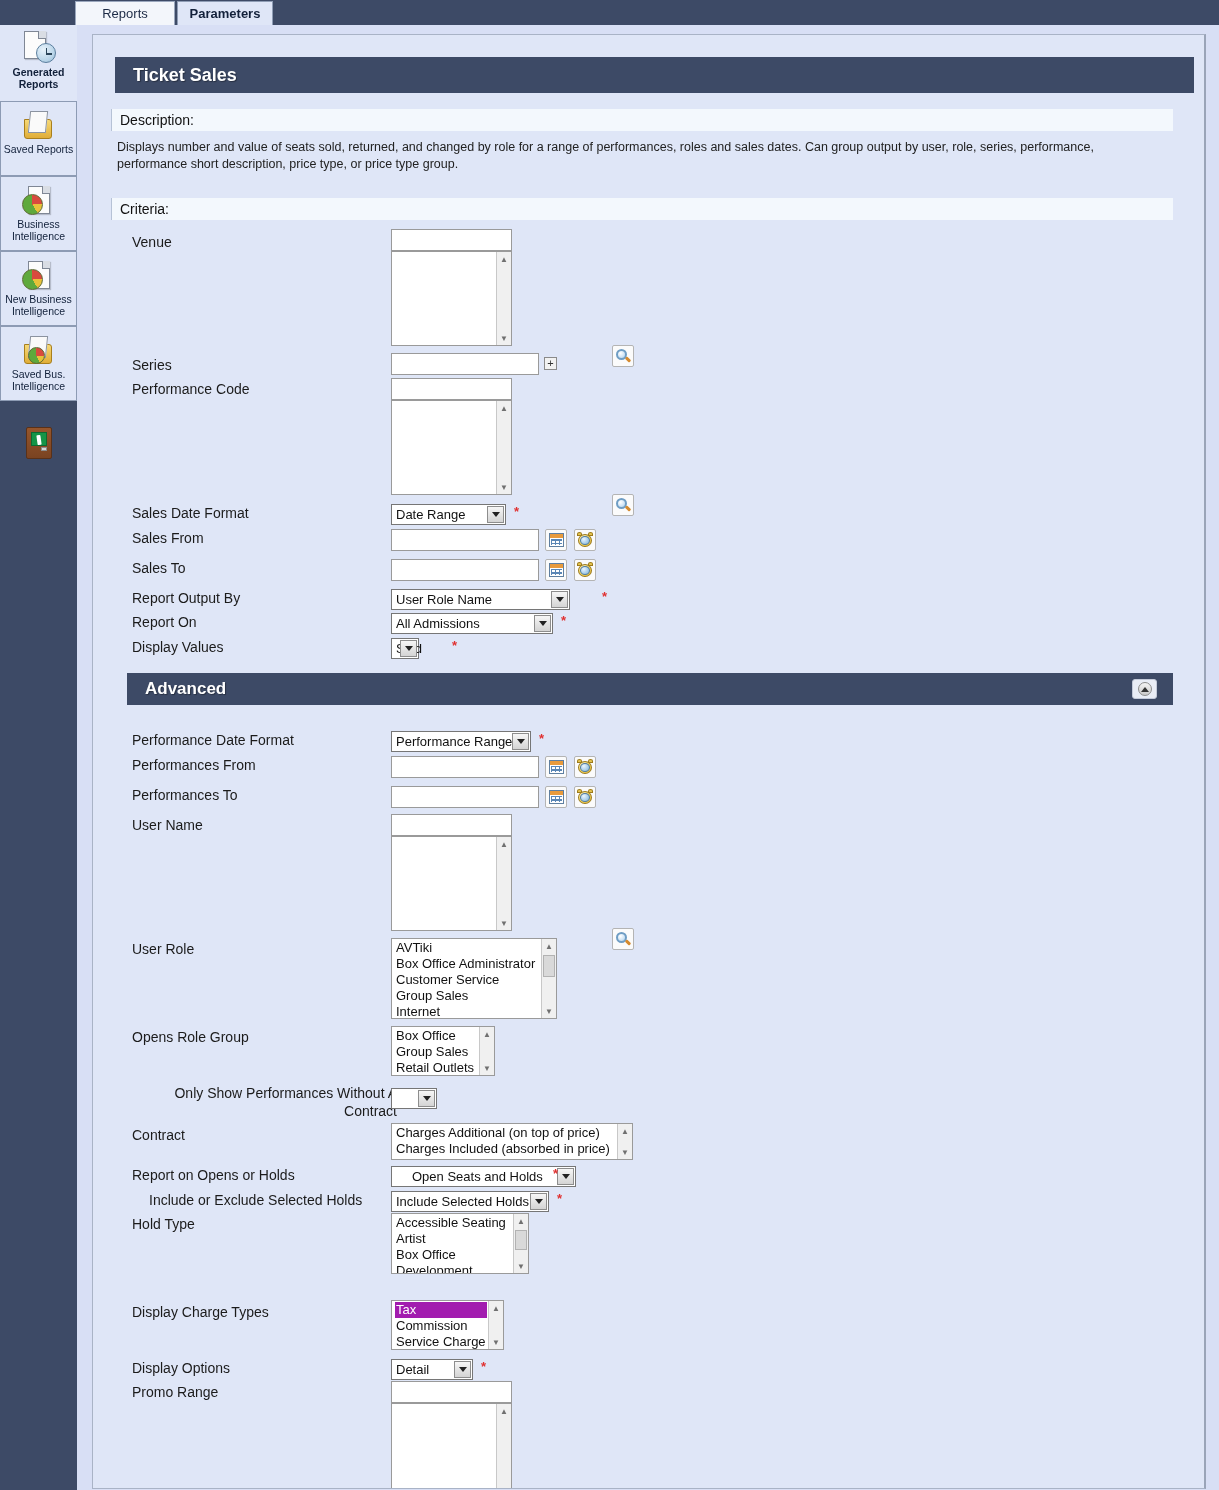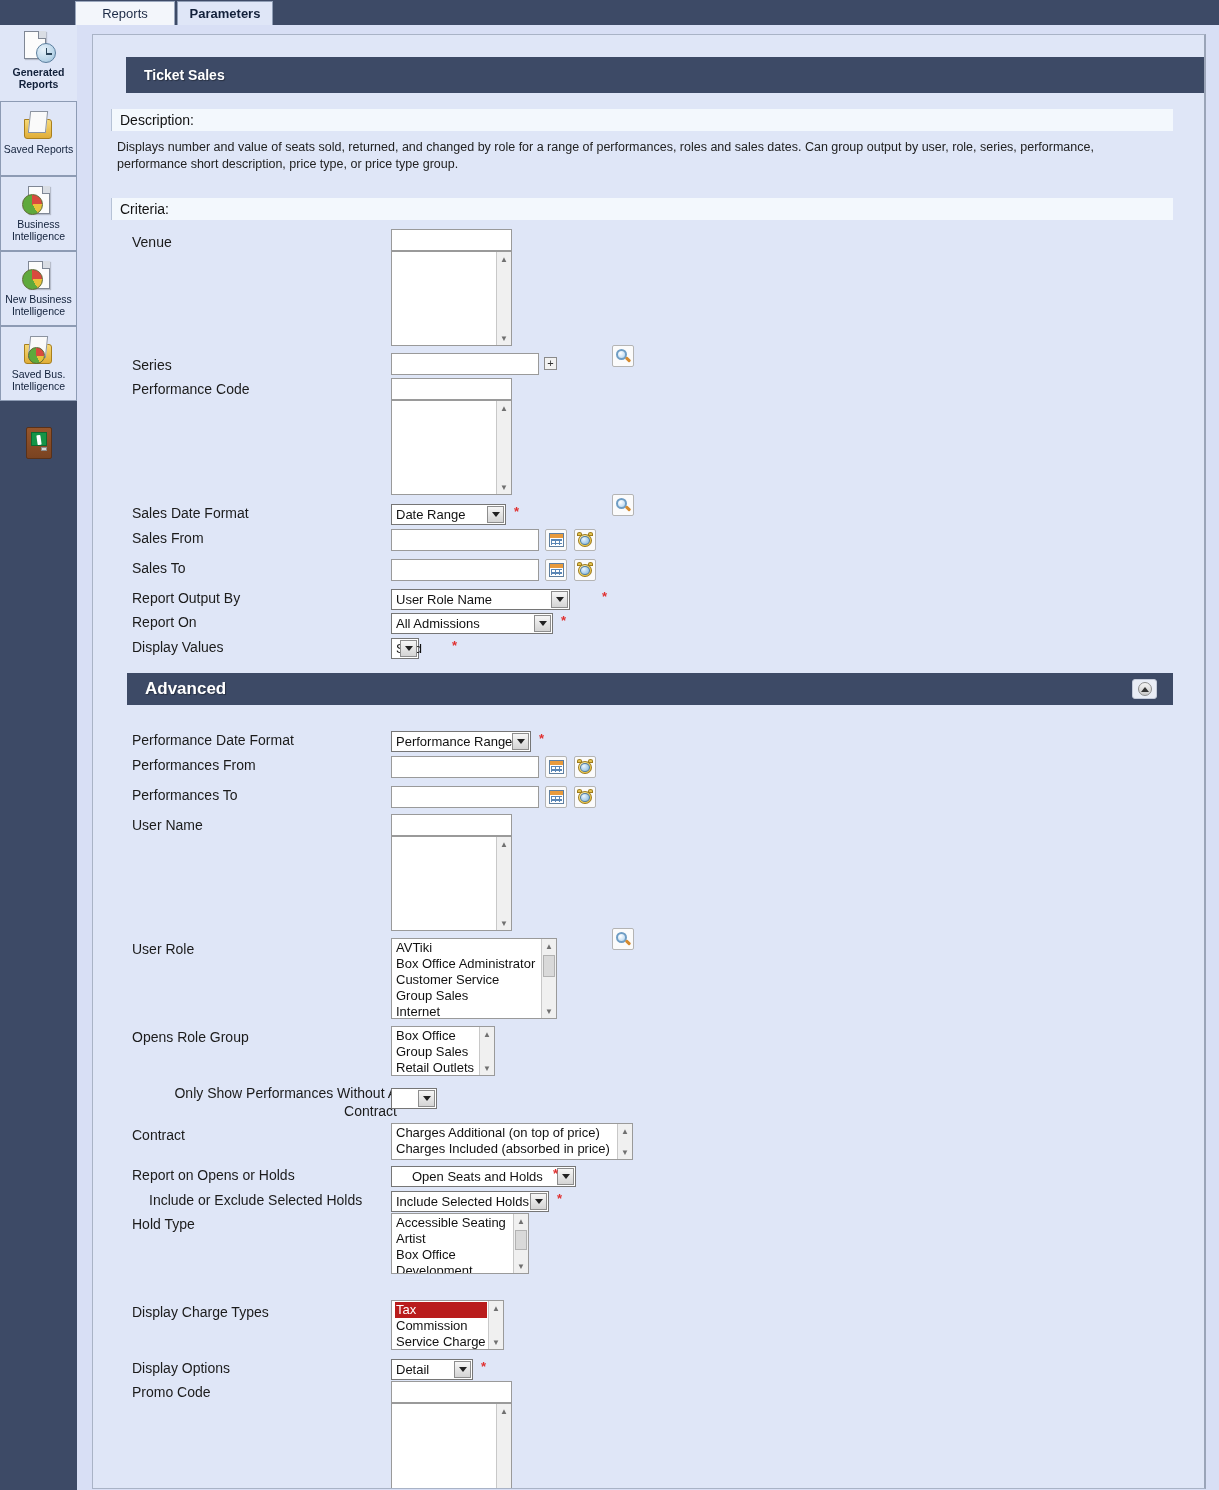--- a/index.html
+++ b/index.html
@@ -122,23 +122,23 @@
   
   #pane {
     position: absolute; left: 92px; top: 34px; width: 1114px; height: 1455px;
     background: #dfe6f7;
     border: 1px solid #a9b3c6;
     border-right: 2px solid #9aa4b8;
     overflow: hidden;
   }
 
   .bar-title {
-    position: absolute; left: 33px; top: 22px; width: 1079px; height: 36px;
+    position: absolute; left: 22px; top: 22px; width: 1079px; height: 36px;
     background: #3d4a66; color: #ffffff;
-    font-size: 14px; font-weight: bold;
+    font-size: 18px; font-weight: bold;
     display: flex; align-items: center; padding-left: 18px;
     text-shadow: 1px 1px 1px rgba(0,0,0,.35);
   }
 
   .sec-bar {
     position: absolute; left: 18px; width: 1062px; height: 22px;
     background: #f3f8fd; border-left: 1px solid #b6c2d6;
     display: flex; align-items: center; padding-left: 8px;
     font-size: 14px; color: #111;
   }
@@ -177,21 +177,21 @@
   .lb-thumb {
     position: absolute; left: 1px; width: 12px; background: #d9d9d9;
     border: 1px solid #b2b2b2;
   }
   .lb-items {
     position: absolute; left: 0; top: 0; right: 16px;
     padding: 1px 0 0 3px;
     font-size: 13px; color: #111; line-height: 16px;
   }
   .lb-items div { white-space: nowrap; padding-left: 1px; }
-  .lb-items div.sel { background: #b91c1c; color: #ffffff; }
+  .lb-items div.sel { background: #a21caf; color: #ffffff; }
 
   .sel-box {
     position: absolute; height: 21px; background: #ffffff;
     border: 1px solid #767676;
     display: flex; align-items: center;
     font-size: 13px; color: #111; padding-left: 4px;
     cursor: pointer;
   }
   .sel-arrow {
     position: absolute; right: 1px; top: 1px; bottom: 1px; width: 17px;
@@ -635,21 +635,21 @@
 
   <div class="row-label" style="left:39px; top:1324px;">Display Options</div>
   <div class="sel-box" style="left:298px; top:1324px; width:82px;">
     <span>Detail</span>
     <span class="sel-arrow">
         <i></i>
       </span>
   </div>
   <div class="req" style="left:388px; top:1324px;">*</div>
 
-  <div class="row-label" style="left:39px; top:1348px;">Promo Code</div>
+  <div class="row-label" style="left:39px; top:1348px;">Promo Range</div>
   <div class="tbox" style="left:298px; top:1346px; width:121px;"></div>
   <div class="listbox" style="left:298px; top:1368px; width:121px; height:95px;">
     <div class="lb-items"></div>
     <div class="lb-scroll">
       <div class="up">▲</div>
       <div class="dn">▼</div>
     </div>
   </div>
 
 </div>

